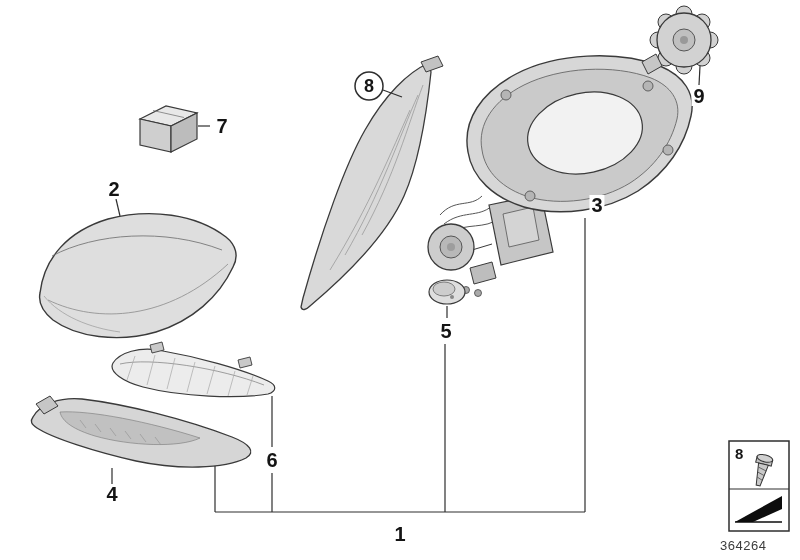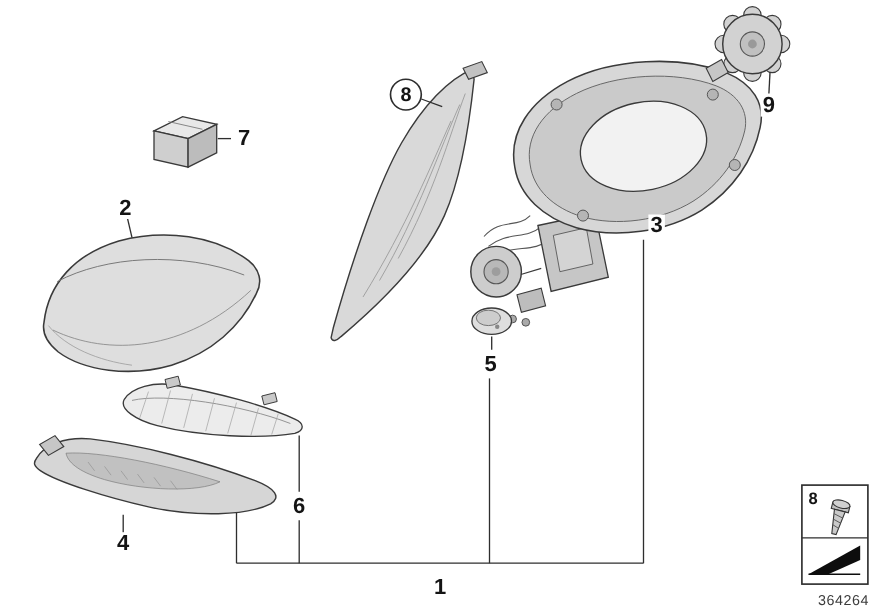--- a/index.html
+++ b/index.html
@@ -9,21 +9,21 @@
   }
   .artwork{position:absolute;left:0;top:0;width:800px;height:560px;}
   .callout{
     position:absolute;transform:translate(-50%,-50%);
     font-weight:700;font-size:20px;color:#141414;line-height:1;
     background:#ffffff;padding:0 2px;
   }
   .callout.circled{background:transparent;font-size:18px;padding:0;}
   .legend-ref{position:absolute;font-weight:700;font-size:15px;color:#141414;line-height:1;}
   .part-number{
-    position:absolute;left:720px;top:538px;width:70px;text-align:right;
+    position:absolute;left:720px;top:538px;width:70px;text-align:left;
     font-size:13px;color:#3c3c3c;letter-spacing:0.5px;
   }
 </style>
 </head>
 <body>
 
 <div class="canvas">
 
   <svg class="artwork" viewBox="0 0 800 560" xmlns="http://www.w3.org/2000/svg">
 

